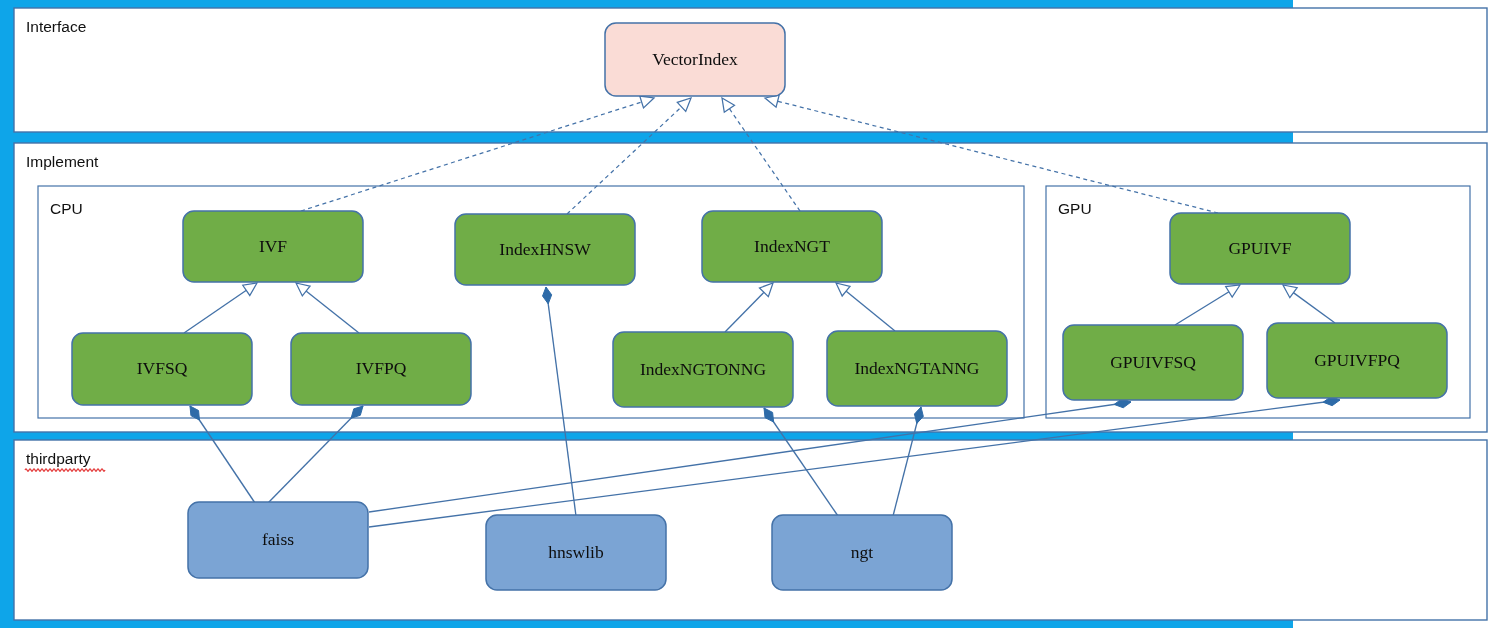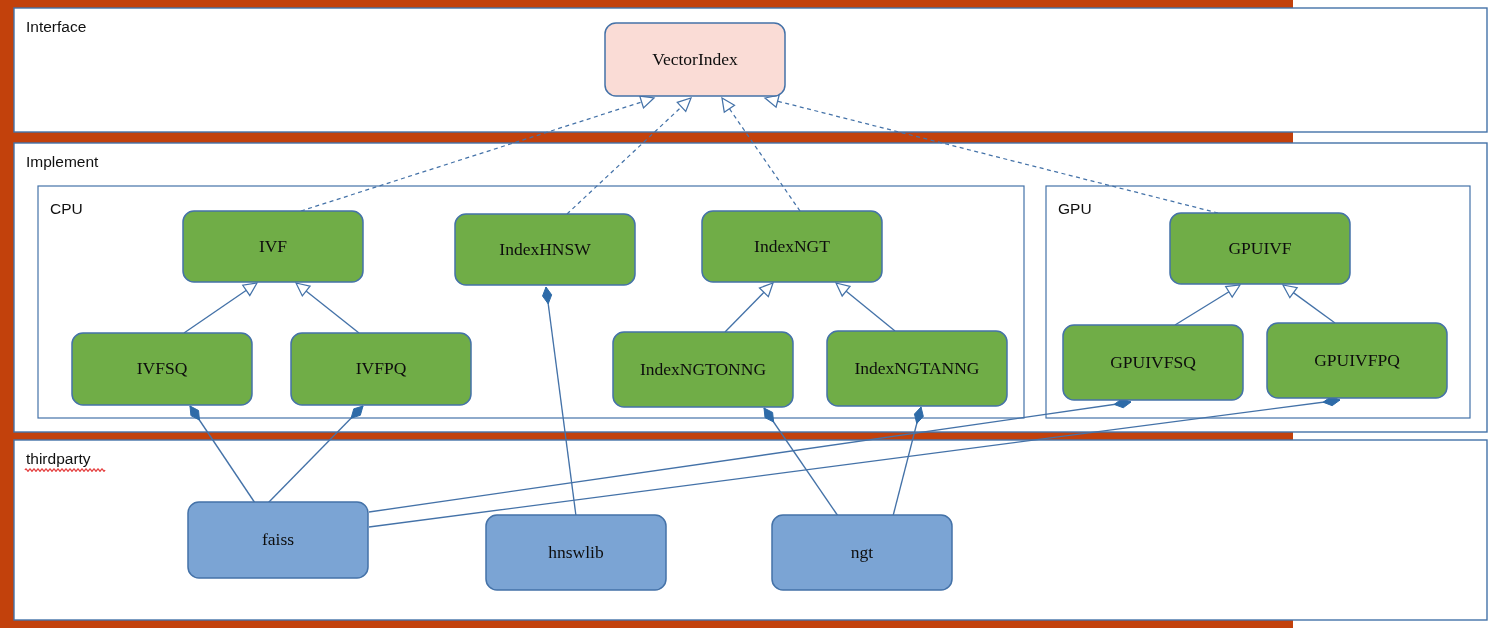--- a/index.html
+++ b/index.html
@@ -10,21 +10,21 @@
   body {
     width: 1503px;
     height: 628px;
     font-family: "Liberation Sans", sans-serif;
     overflow: hidden;
   }
   #diagram-root {
     position: relative;
     width: 1293px;
     height: 628px;
-    background: #c2410c;
+    background: #0ea5e9;
   }
   svg.diagram {
     display: block;
     width: 1503px;
     height: 628px;
   }
   .container-rect {
     fill: #ffffff;
     stroke: #4472a8;
     stroke-width: 1.4;

